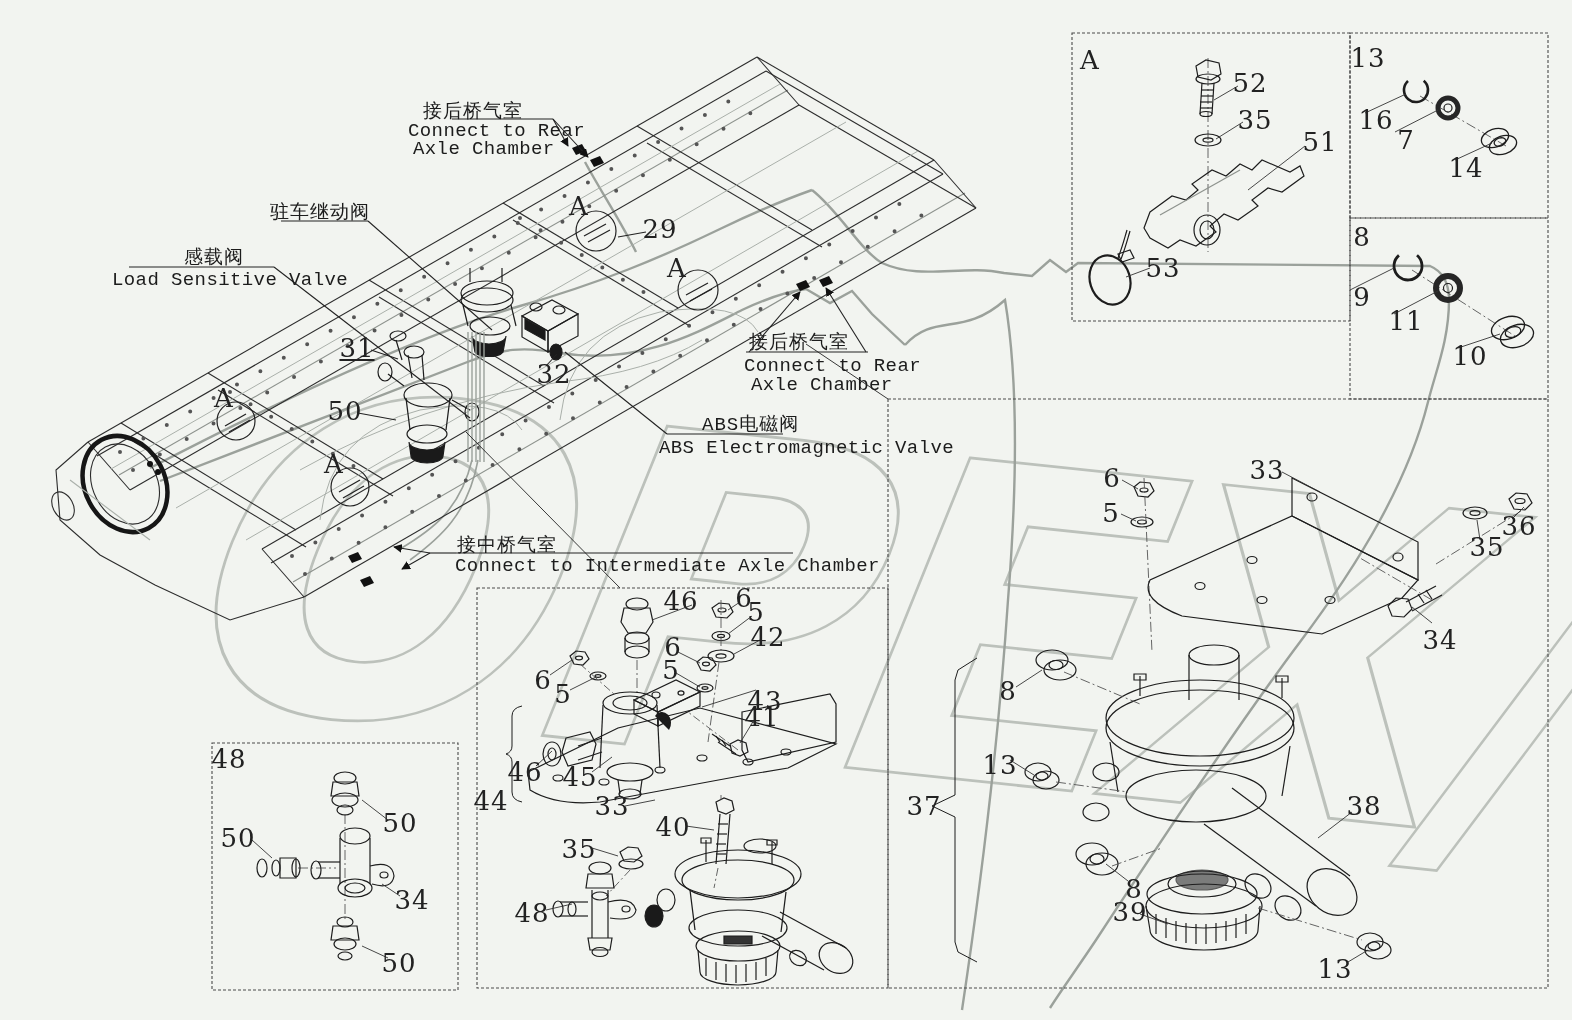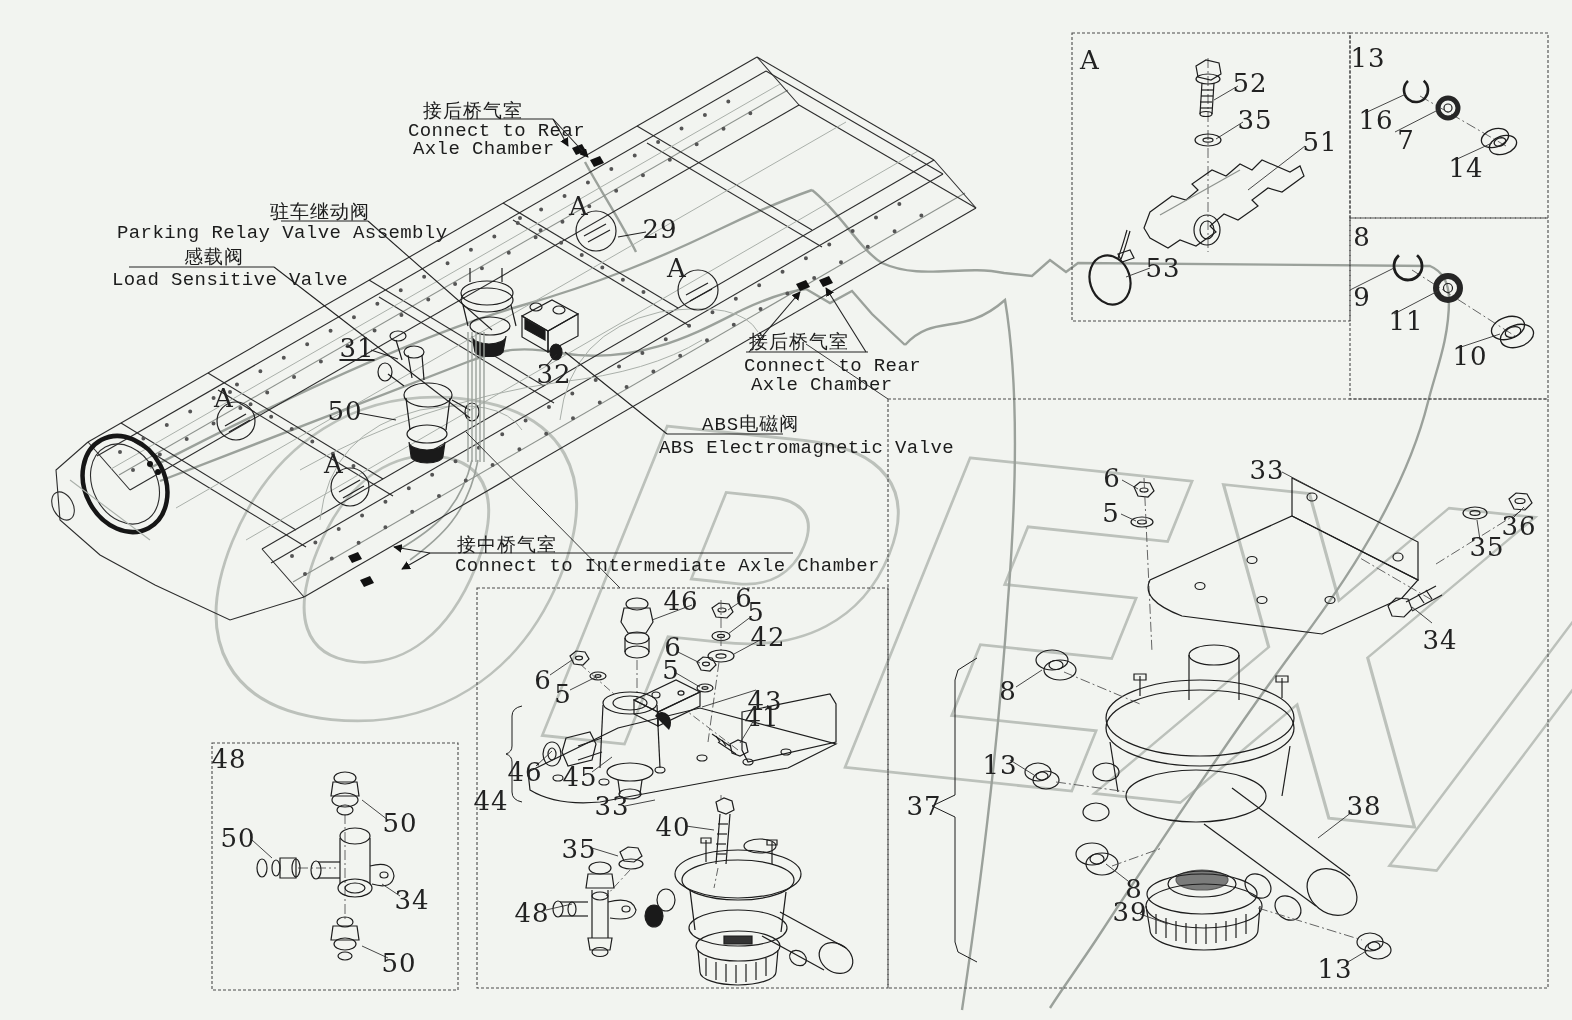--- a/index.html
+++ b/index.html
@@ -540,21 +540,20 @@
     <line x1="400" y1="896" x2="382" y2="884"></line>
         <line x1="388" y1="958" x2="362" y2="946"></line>
   </g>
 </svg>
 
 <div class="lbl" style="left:423px;top:98px"><span class="zh">接后桥气室</span></div>
 <div class="lbl" style="left:408px;top:120px"><span class="en">Connect to Rear</span></div>
 <div class="lbl" style="left:413px;top:138px"><span class="en">Axle Chamber</span></div>
 
 <div class="lbl" style="left:270px;top:199px"><span class="zh">驻车继动阀</span></div>
-<div class="lbl" style="left:117px;top:222px"><span class="en">Parking Relay Valve Assembly</span></div>
 
 <div class="lbl" style="left:184px;top:244px"><span class="zh">感载阀</span></div>
 <div class="lbl" style="left:112px;top:269px"><span class="en">Load Sensitive Valve</span></div>
 
 <div class="lbl" style="left:749px;top:329px"><span class="zh">接后桥气室</span></div>
 <div class="lbl" style="left:744px;top:355px"><span class="en">Connect to Rear</span></div>
 <div class="lbl" style="left:751px;top:374px"><span class="en">Axle Chamber</span></div>
 
 <div class="lbl" style="left:702px;top:411px"><span class="zh">ABS电磁阀</span></div>
 <div class="lbl" style="left:659px;top:437px"><span class="en">ABS Electromagnetic Valve</span></div>

